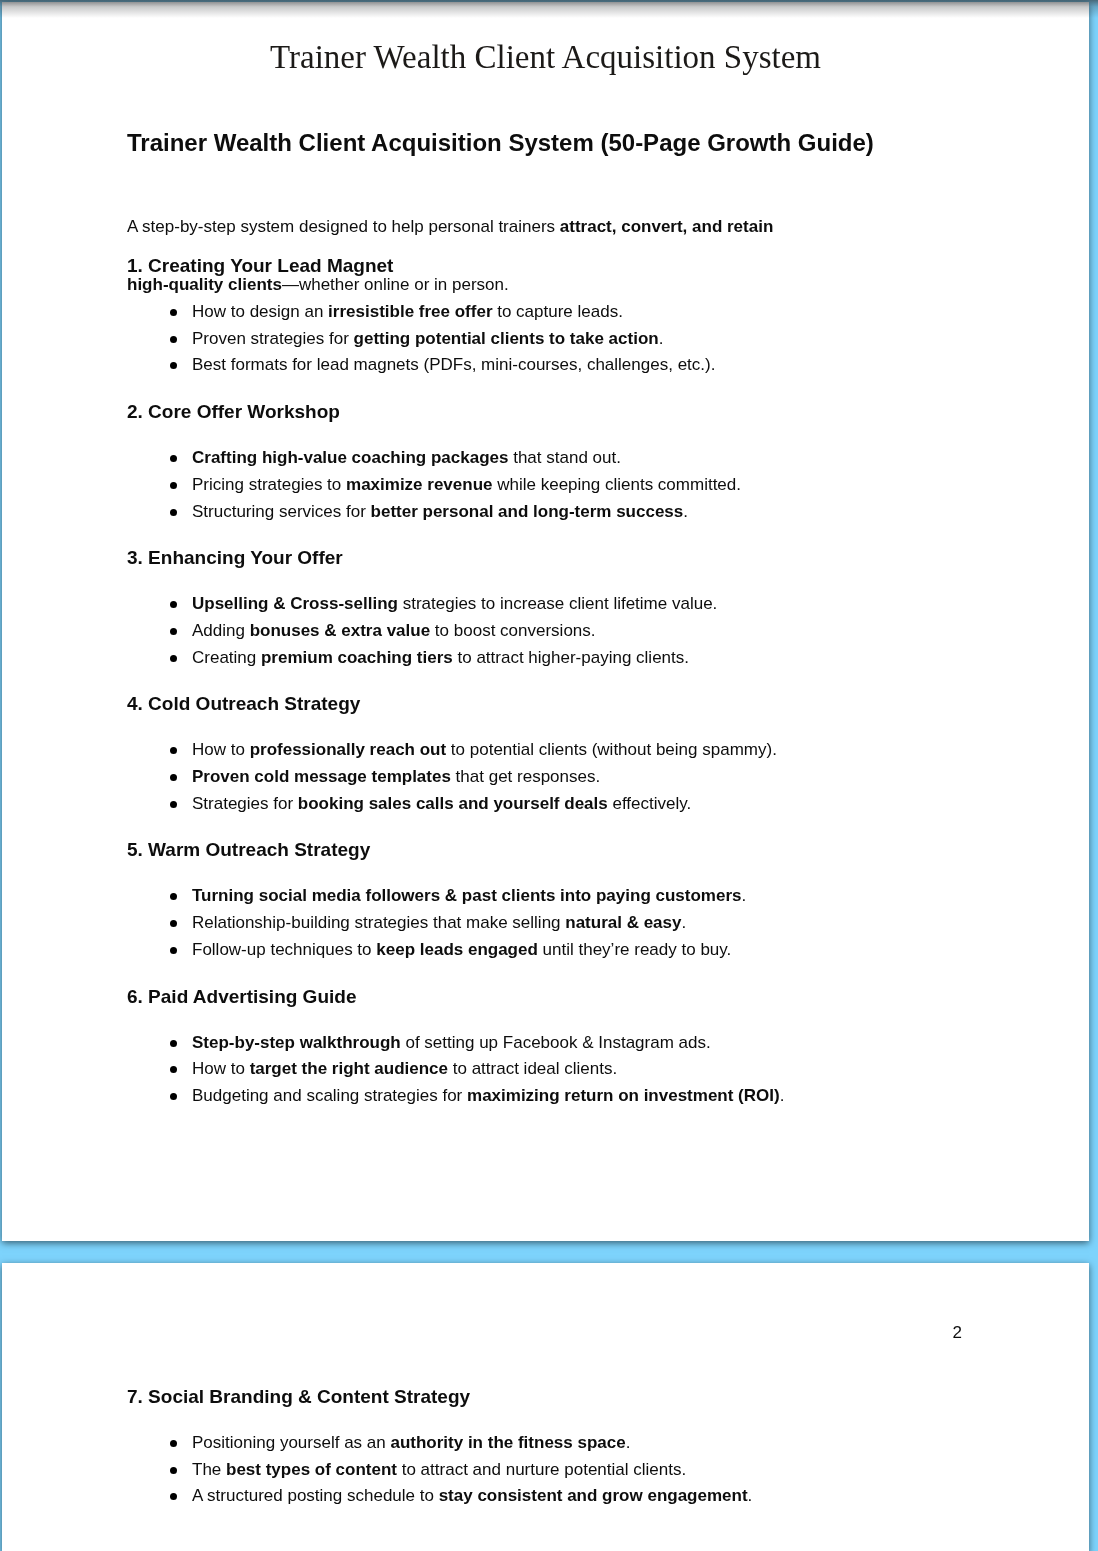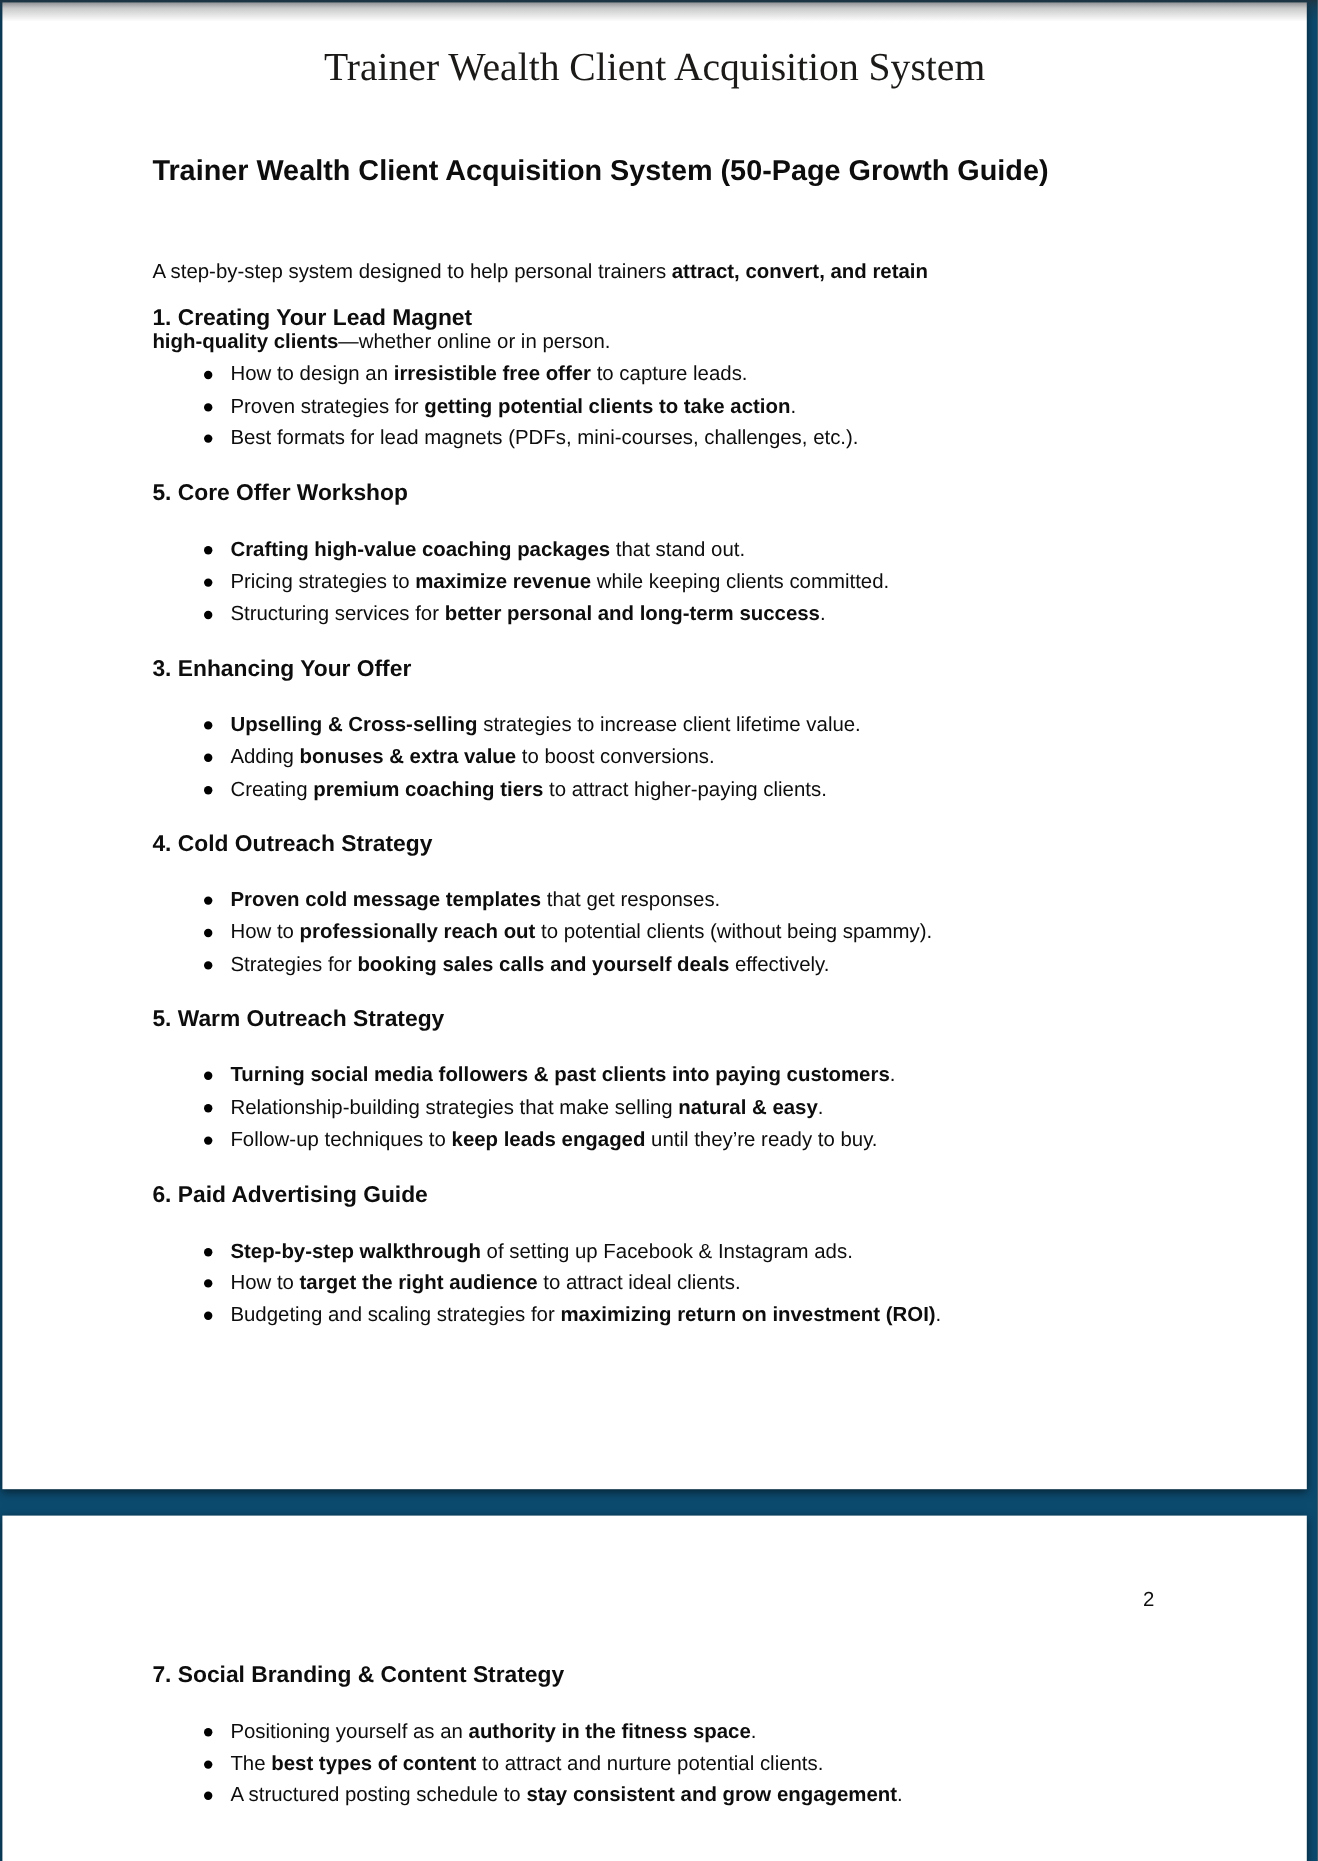--- a/index.html
+++ b/index.html
@@ -4,21 +4,21 @@
 <style>
   html, body {
     margin: 0;
     padding: 0;
     background: #474b50;
   }
   .viewport {
     position: relative;
     width: 1098px;
     height: 1551px;
-    background: #0c4a6e;
+    background: #7dd3fc;
     overflow: hidden;
     font-family: "Liberation Sans", "DejaVu Sans", sans-serif;
     color: #0d0d0d;
   }
   .page {
     position: absolute;
     left: 2px;
     width: 1087px;
     background: #ffffff;
     box-shadow: 0 2px 7px rgba(0,0,0,0.55);
@@ -129,21 +129,21 @@
     <ul class="bullet-list">
   <li class="bullet-item"><span class="bullet-glyph">●</span><span class="bullet-text"><span>How to design an </span><b>irresistible free offer</b><span> to capture leads.</span></span></li>
 
   <li class="bullet-item"><span class="bullet-glyph">●</span><span class="bullet-text"><span>Proven strategies for </span><b>getting potential clients to take action</b><span>.</span></span></li>
 
   <li class="bullet-item"><span class="bullet-glyph">●</span><span class="bullet-text"><span>Best formats for lead magnets (PDFs, mini-courses, challenges, etc.).</span></span></li>
 </ul>
   </section>
 
   <section class="doc-section">
-    <h3 class="section-heading">5. Core Offer Workshop</h3>
+    <h3 class="section-heading">2. Core Offer Workshop</h3>
     <ul class="bullet-list">
   <li class="bullet-item"><span class="bullet-glyph">●</span><span class="bullet-text"><b>Crafting high-value coaching packages</b><span> that stand out.</span></span></li>
 
   <li class="bullet-item"><span class="bullet-glyph">●</span><span class="bullet-text"><span>Pricing strategies to </span><b>maximize revenue</b><span> while keeping clients committed.</span></span></li>
 
   <li class="bullet-item"><span class="bullet-glyph">●</span><span class="bullet-text"><span>Structuring services for </span><b>better personal and long-term success</b><span>.</span></span></li>
 </ul>
   </section>
 
   <section class="doc-section">
@@ -153,23 +153,23 @@
 
   <li class="bullet-item"><span class="bullet-glyph">●</span><span class="bullet-text"><span>Adding </span><b>bonuses &amp; extra value</b><span> to boost conversions.</span></span></li>
 
   <li class="bullet-item"><span class="bullet-glyph">●</span><span class="bullet-text"><span>Creating </span><b>premium coaching tiers</b><span> to attract higher-paying clients.</span></span></li>
 </ul>
   </section>
 
   <section class="doc-section">
     <h3 class="section-heading">4. Cold Outreach Strategy</h3>
     <ul class="bullet-list">
+  <li class="bullet-item"><span class="bullet-glyph">●</span><span class="bullet-text"><span>How to </span><b>professionally reach out</b><span> to potential clients (without being spammy).</span></span></li>
+
   <li class="bullet-item"><span class="bullet-glyph">●</span><span class="bullet-text"><b>Proven cold message templates</b><span> that get responses.</span></span></li>
-
-  <li class="bullet-item"><span class="bullet-glyph">●</span><span class="bullet-text"><span>How to </span><b>professionally reach out</b><span> to potential clients (without being spammy).</span></span></li>
 
   <li class="bullet-item"><span class="bullet-glyph">●</span><span class="bullet-text"><span>Strategies for </span><b>booking sales calls and yourself deals</b><span> effectively.</span></span></li>
 </ul>
   </section>
 
   <section class="doc-section">
     <h3 class="section-heading">5. Warm Outreach Strategy</h3>
     <ul class="bullet-list">
   <li class="bullet-item"><span class="bullet-glyph">●</span><span class="bullet-text"><b>Turning social media followers &amp; past clients into paying customers</b><span>.</span></span></li>
 

